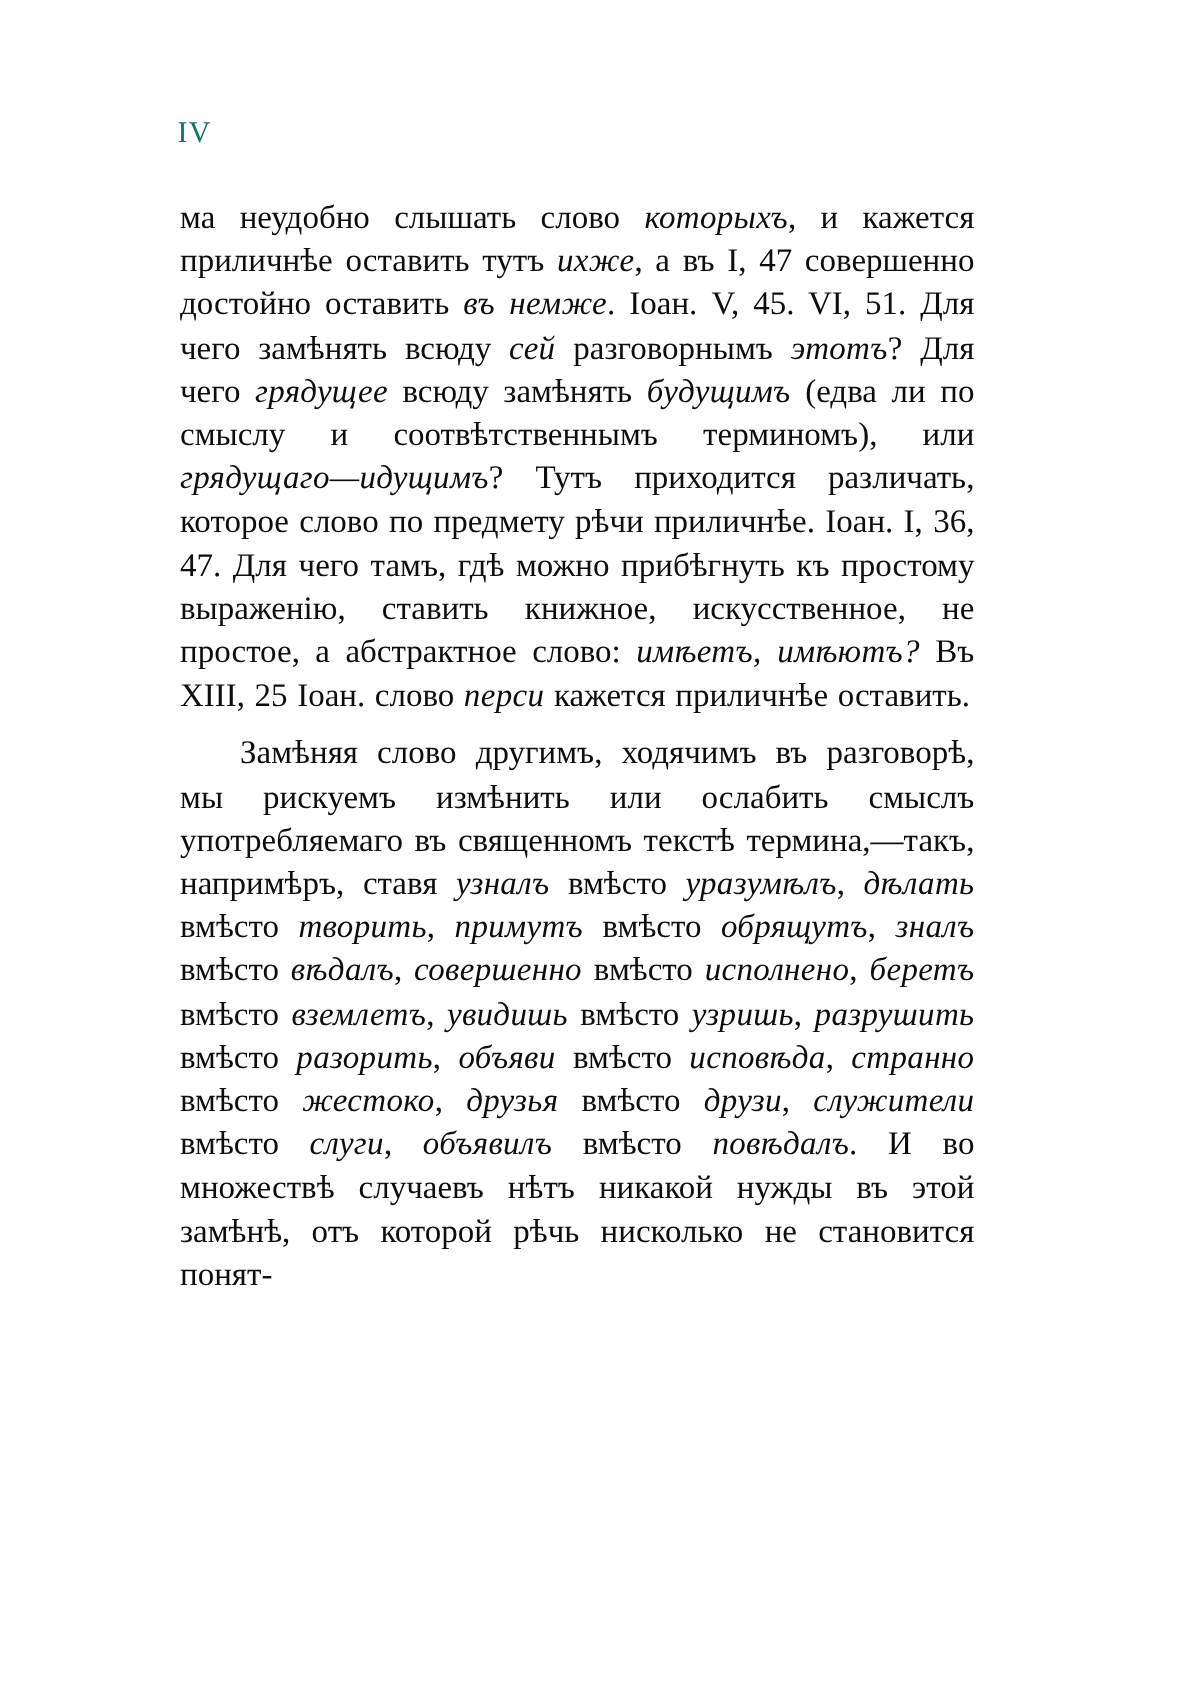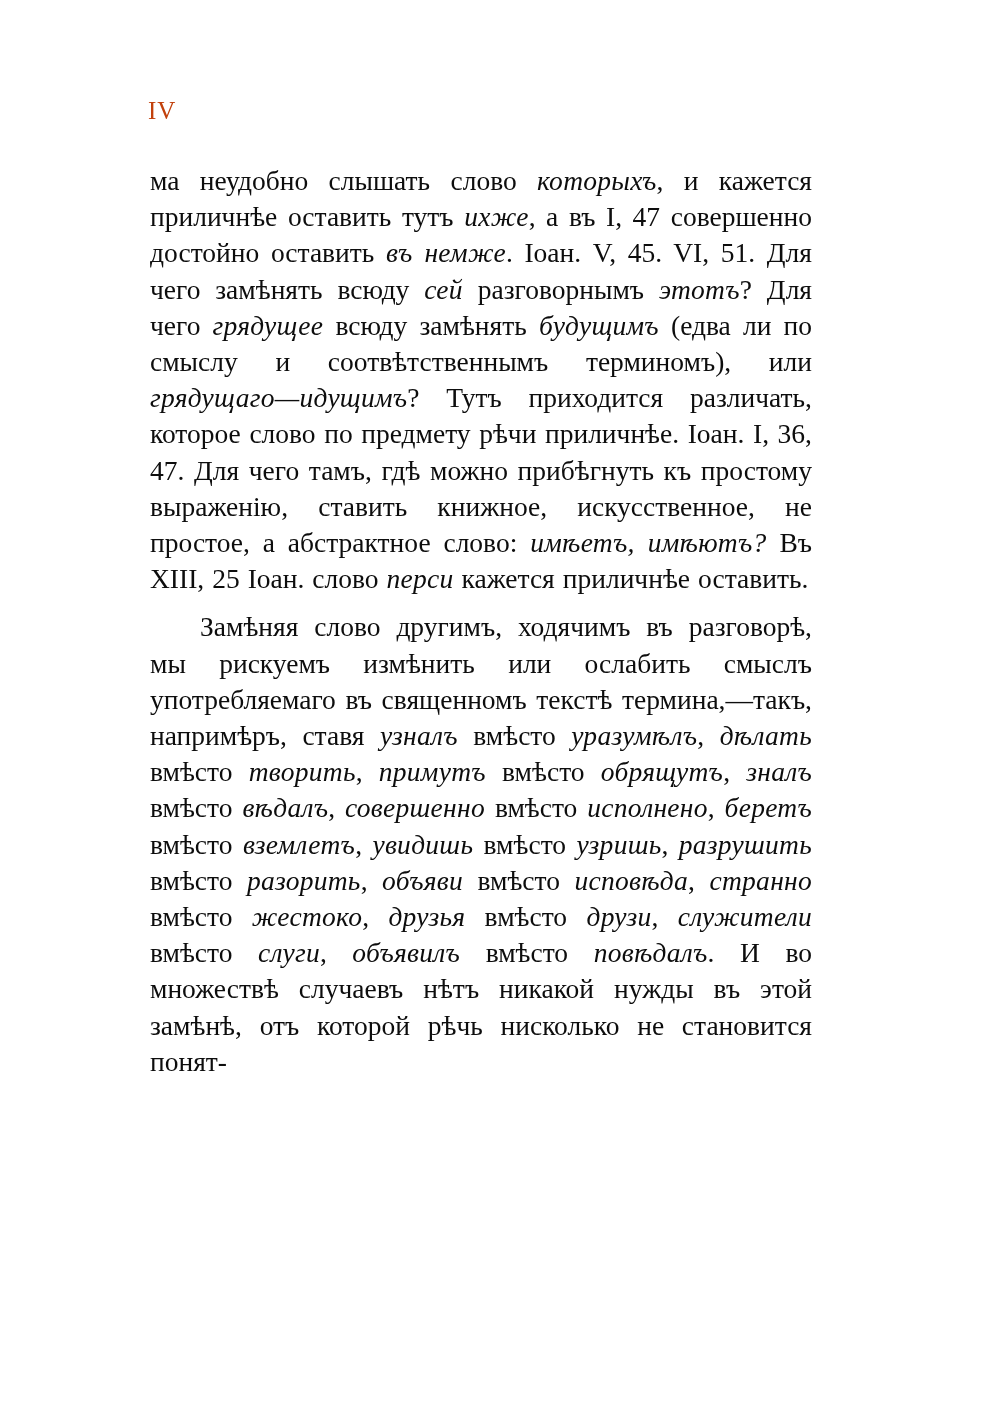--- a/index.html
+++ b/index.html
@@ -65,20 +65,20 @@
   
   .textblock, .folio {
     text-rendering: optimizeLegibility;
   }
 </style>
 </head>
 <body style="background: rgb(255, 255, 255);">
 
 <div class="page" style="background: rgb(255, 255, 255);">
 
-  <div class="folio" style="color: #c2410c;">IV</div>
+  <div class="folio" style="color: #0f766e;">IV</div>
 
   <div class="textblock">
     <p class="para" style="color: rgb(13, 13, 13);"><span>ма неудобно слышать слово </span><i>которыхъ</i><span>, и кажется приличнѣе оставить тутъ </span><i>ихже</i><span>, а въ I, 47 совершенно достойно оставить </span><i>въ немже</i><span>. Іоан. V, 45. VI, 51. Для чего замѣнять всюду </span><i>сей</i><span> разговорнымъ </span><i>этотъ</i><span>? Для чего </span><i>грядущее</i><span> всюду замѣнять </span><i>будущимъ</i><span> (едва ли по смыслу и соотвѣтственнымъ терминомъ), или </span><i>грядущаго—идущимъ</i><span>? Тутъ приходится различать, которое слово по предмету рѣчи приличнѣе. Іоан. I, 36, 47. Для чего тамъ, гдѣ можно прибѣгнуть къ простому выраженію, ставить книжное, искусственное, не простое, а абстрактное слово: </span><i>имѣетъ, имѣютъ?</i><span> Въ XIII, 25 Іоан. слово </span><i>перси</i><span> кажется приличнѣе оставить.</span></p>
     <p class="para indent" style="color: rgb(13, 13, 13);"><span>Замѣняя слово другимъ, ходячимъ въ разговорѣ, мы рискуемъ измѣнить или ослабить смыслъ употребляемаго въ священномъ текстѣ термина,—такъ, напримѣръ, ставя </span><i>узналъ</i><span> вмѣсто </span><i>уразумѣлъ</i><span>, </span><i>дѣлать</i><span> вмѣсто </span><i>творить</i><span>, </span><i>примутъ</i><span> вмѣсто </span><i>обрящутъ</i><span>, </span><i>зналъ</i><span> вмѣсто </span><i>вѣдалъ</i><span>, </span><i>совершенно</i><span> вмѣсто </span><i>исполнено</i><span>, </span><i>беретъ</i><span> вмѣсто </span><i>вземлетъ</i><span>, </span><i>увидишь</i><span> вмѣсто </span><i>узришь</i><span>, </span><i>разрушить</i><span> вмѣсто </span><i>разорить</i><span>, </span><i>объяви</i><span> вмѣсто </span><i>исповѣда</i><span>, </span><i>странно</i><span> вмѣсто </span><i>жестоко</i><span>, </span><i>друзья</i><span> вмѣсто </span><i>друзи</i><span>, </span><i>служители</i><span> вмѣсто </span><i>слуги</i><span>, </span><i>объявилъ</i><span> вмѣсто </span><i>повѣдалъ</i><span>. И во множествѣ случаевъ нѣтъ никакой нужды въ этой замѣнѣ, отъ которой рѣчь нисколько не становится понят-</span></p>
   </div>
 
 </div>
 
 </body></html>

